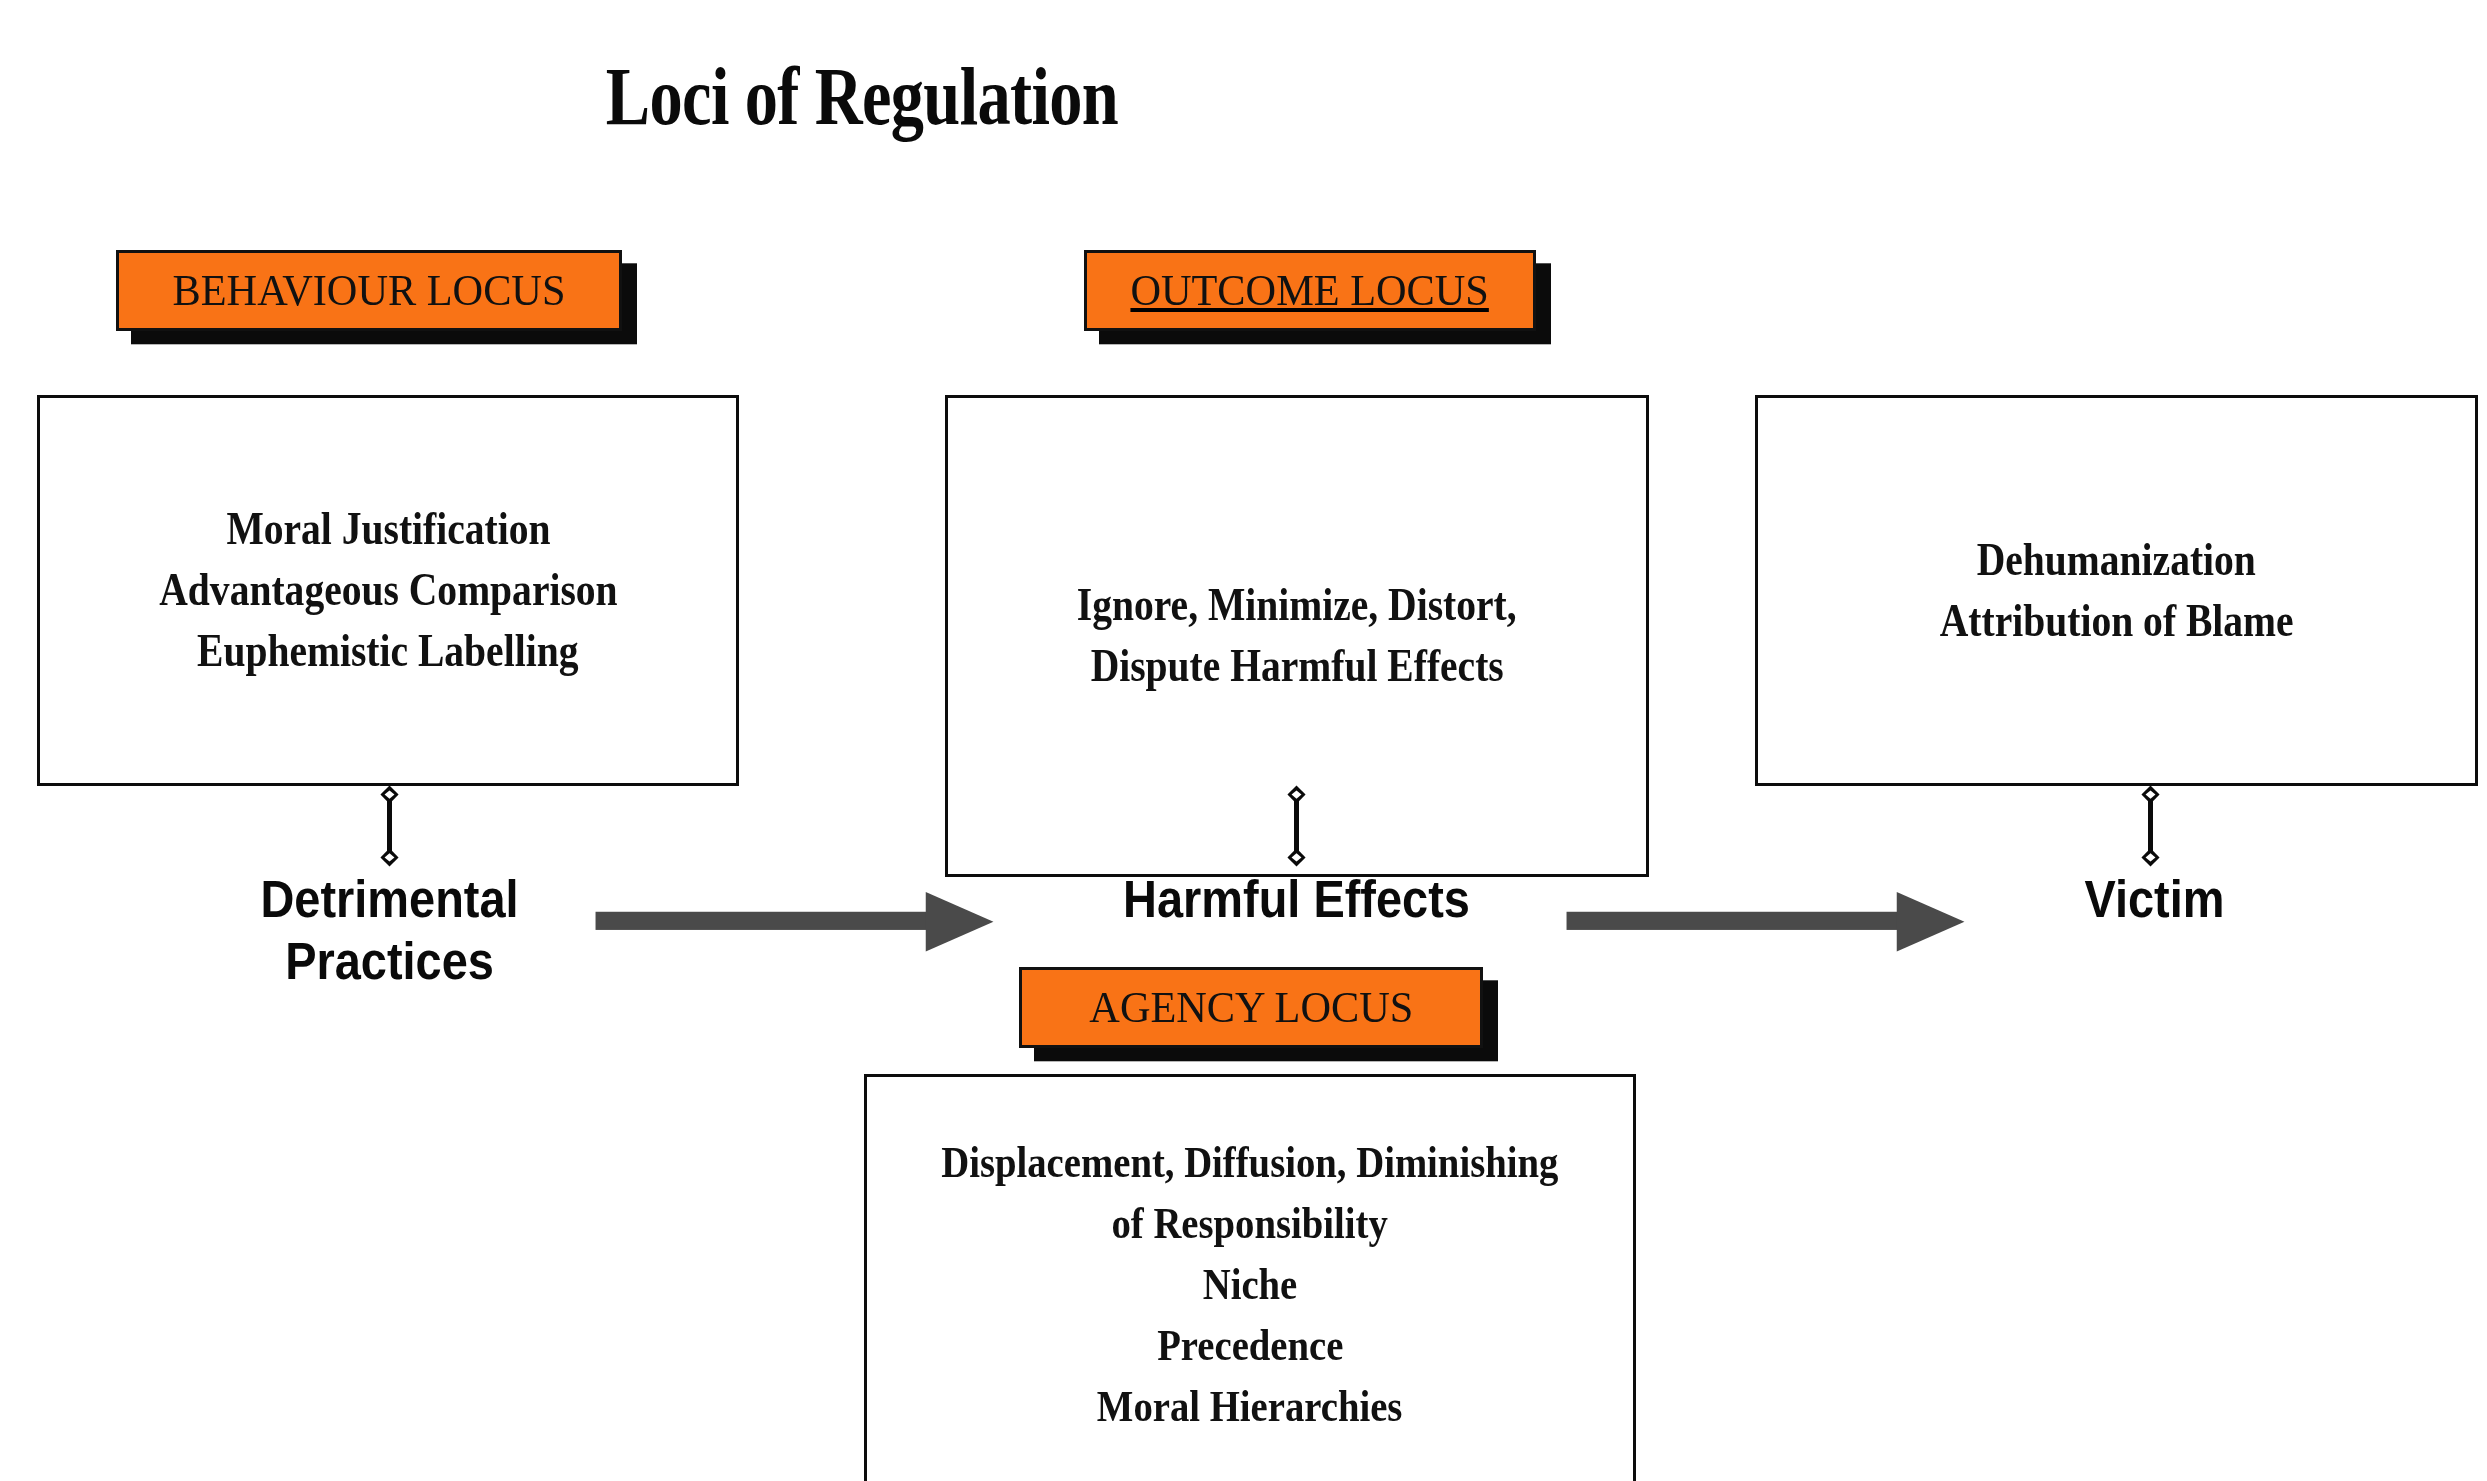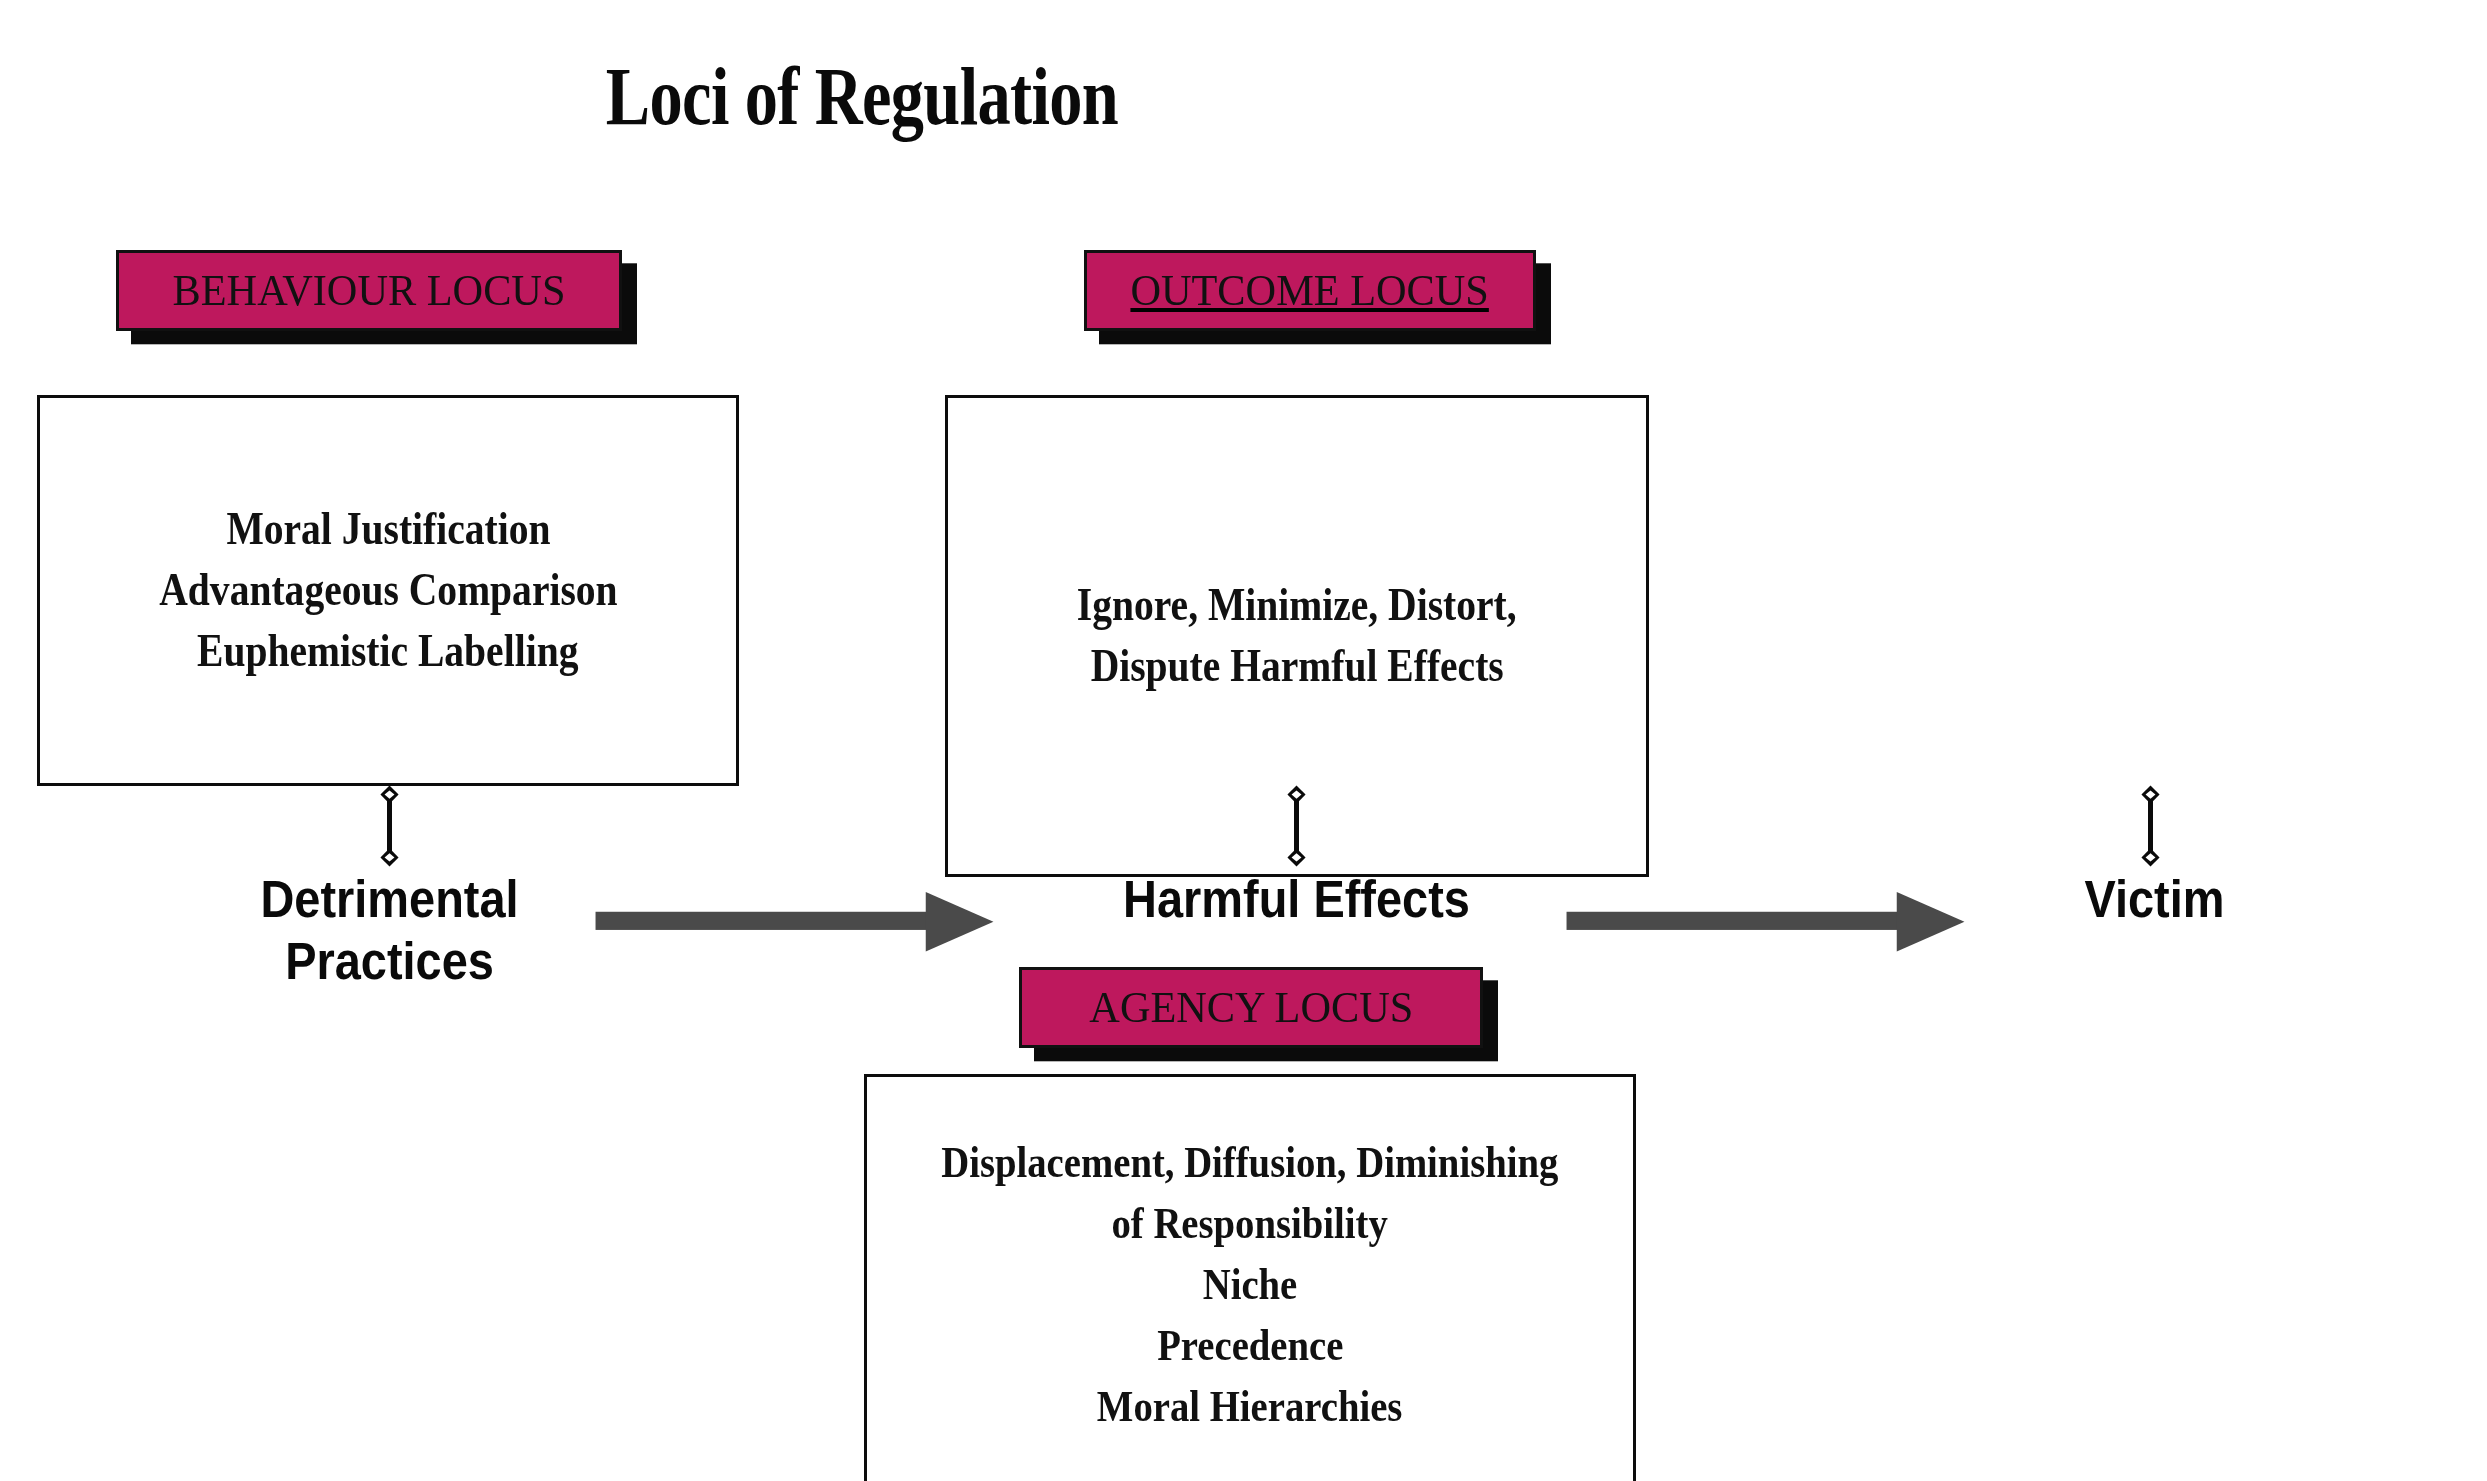--- a/index.html
+++ b/index.html
@@ -30,21 +30,21 @@
     letter-spacing: -0.8px;
     color: #0a0a0a;
     transform: scaleX(0.80);
     transform-origin: center top;
     white-space: nowrap;
   }
 
   
   .locus-tag {
     position: absolute;
-    background: #be185d;
+    background: #f97316;
     border: 3.3px solid #111111;
     box-shadow: 15px 13.3px 0 0 #0b0b0b;
     box-sizing: border-box;
     display: flex;
     align-items: center;
     justify-content: center;
   }
   .locus-tag .tag-text {
     font-family: "Liberation Serif", "DejaVu Serif", serif;
     font-weight: 400;
@@ -152,20 +152,24 @@
       <polygon points="20,3 31,14 20,25 9,14" fill="#0a0a0a"></polygon>
       <polygon points="20,9 26,14 20,19 14,14" fill="#ffffff"></polygon>
       <polygon points="20,79 31,90 20,101 9,90" fill="#0a0a0a"></polygon>
       <polygon points="20,85 26,90 20,95 14,90" fill="#ffffff"></polygon>
     </svg>
   </div>
 
   <div class="node-label" style="left:1048px; top:829px; width:497px;">Harmful Effects</div>
 
 
+  <div class="locus-box" style="left:1755px; top:355px; width:723px; height:391px;">
+    <div class="line">Dehumanization</div>
+    <div class="line">Attribution  of Blame</div>
+  </div>
 
   <div class="connector" style="left:2134px; top:743px; width:33px; height:86px;">
     <svg viewBox="0 0 40 104" preserveAspectRatio="none" aria-hidden="true">
       <line x1="20" y1="14" x2="20" y2="90" stroke="#0a0a0a" stroke-width="6"></line>
       <polygon points="20,3 31,14 20,25 9,14" fill="#0a0a0a"></polygon>
       <polygon points="20,9 26,14 20,19 14,14" fill="#ffffff"></polygon>
       <polygon points="20,79 31,90 20,101 9,90" fill="#0a0a0a"></polygon>
       <polygon points="20,85 26,90 20,95 14,90" fill="#ffffff"></polygon>
     </svg>
   </div>

